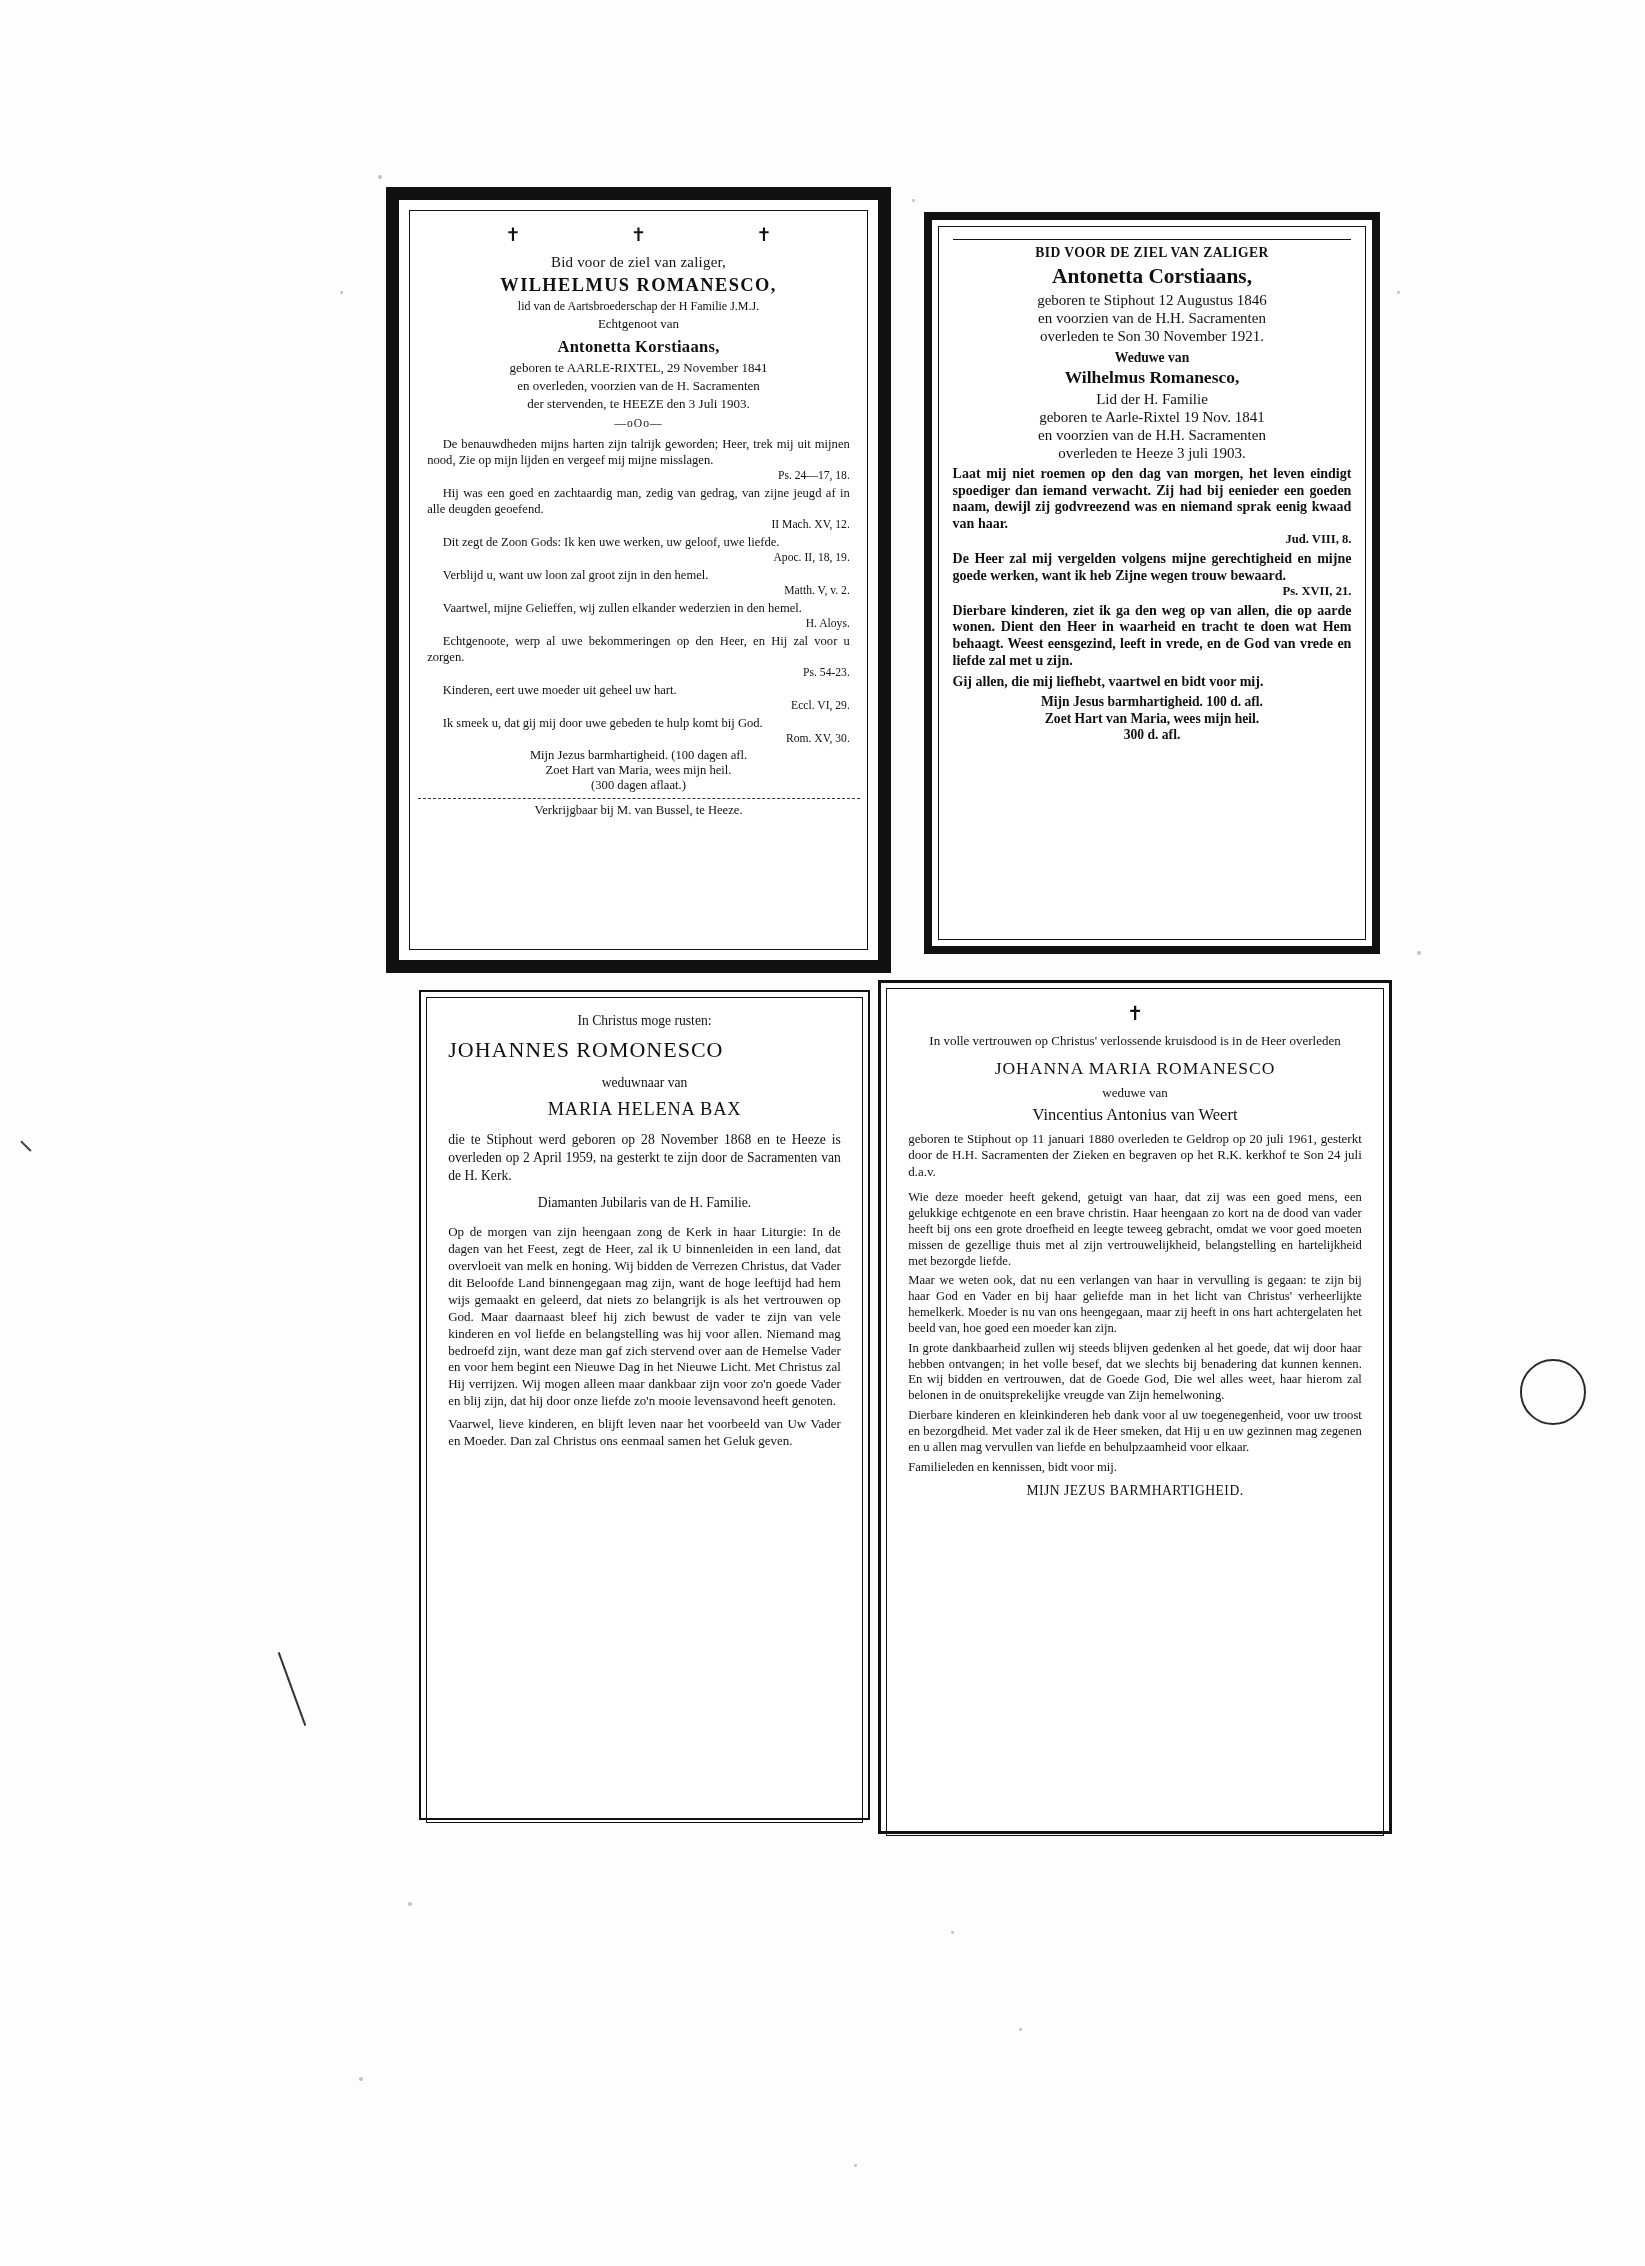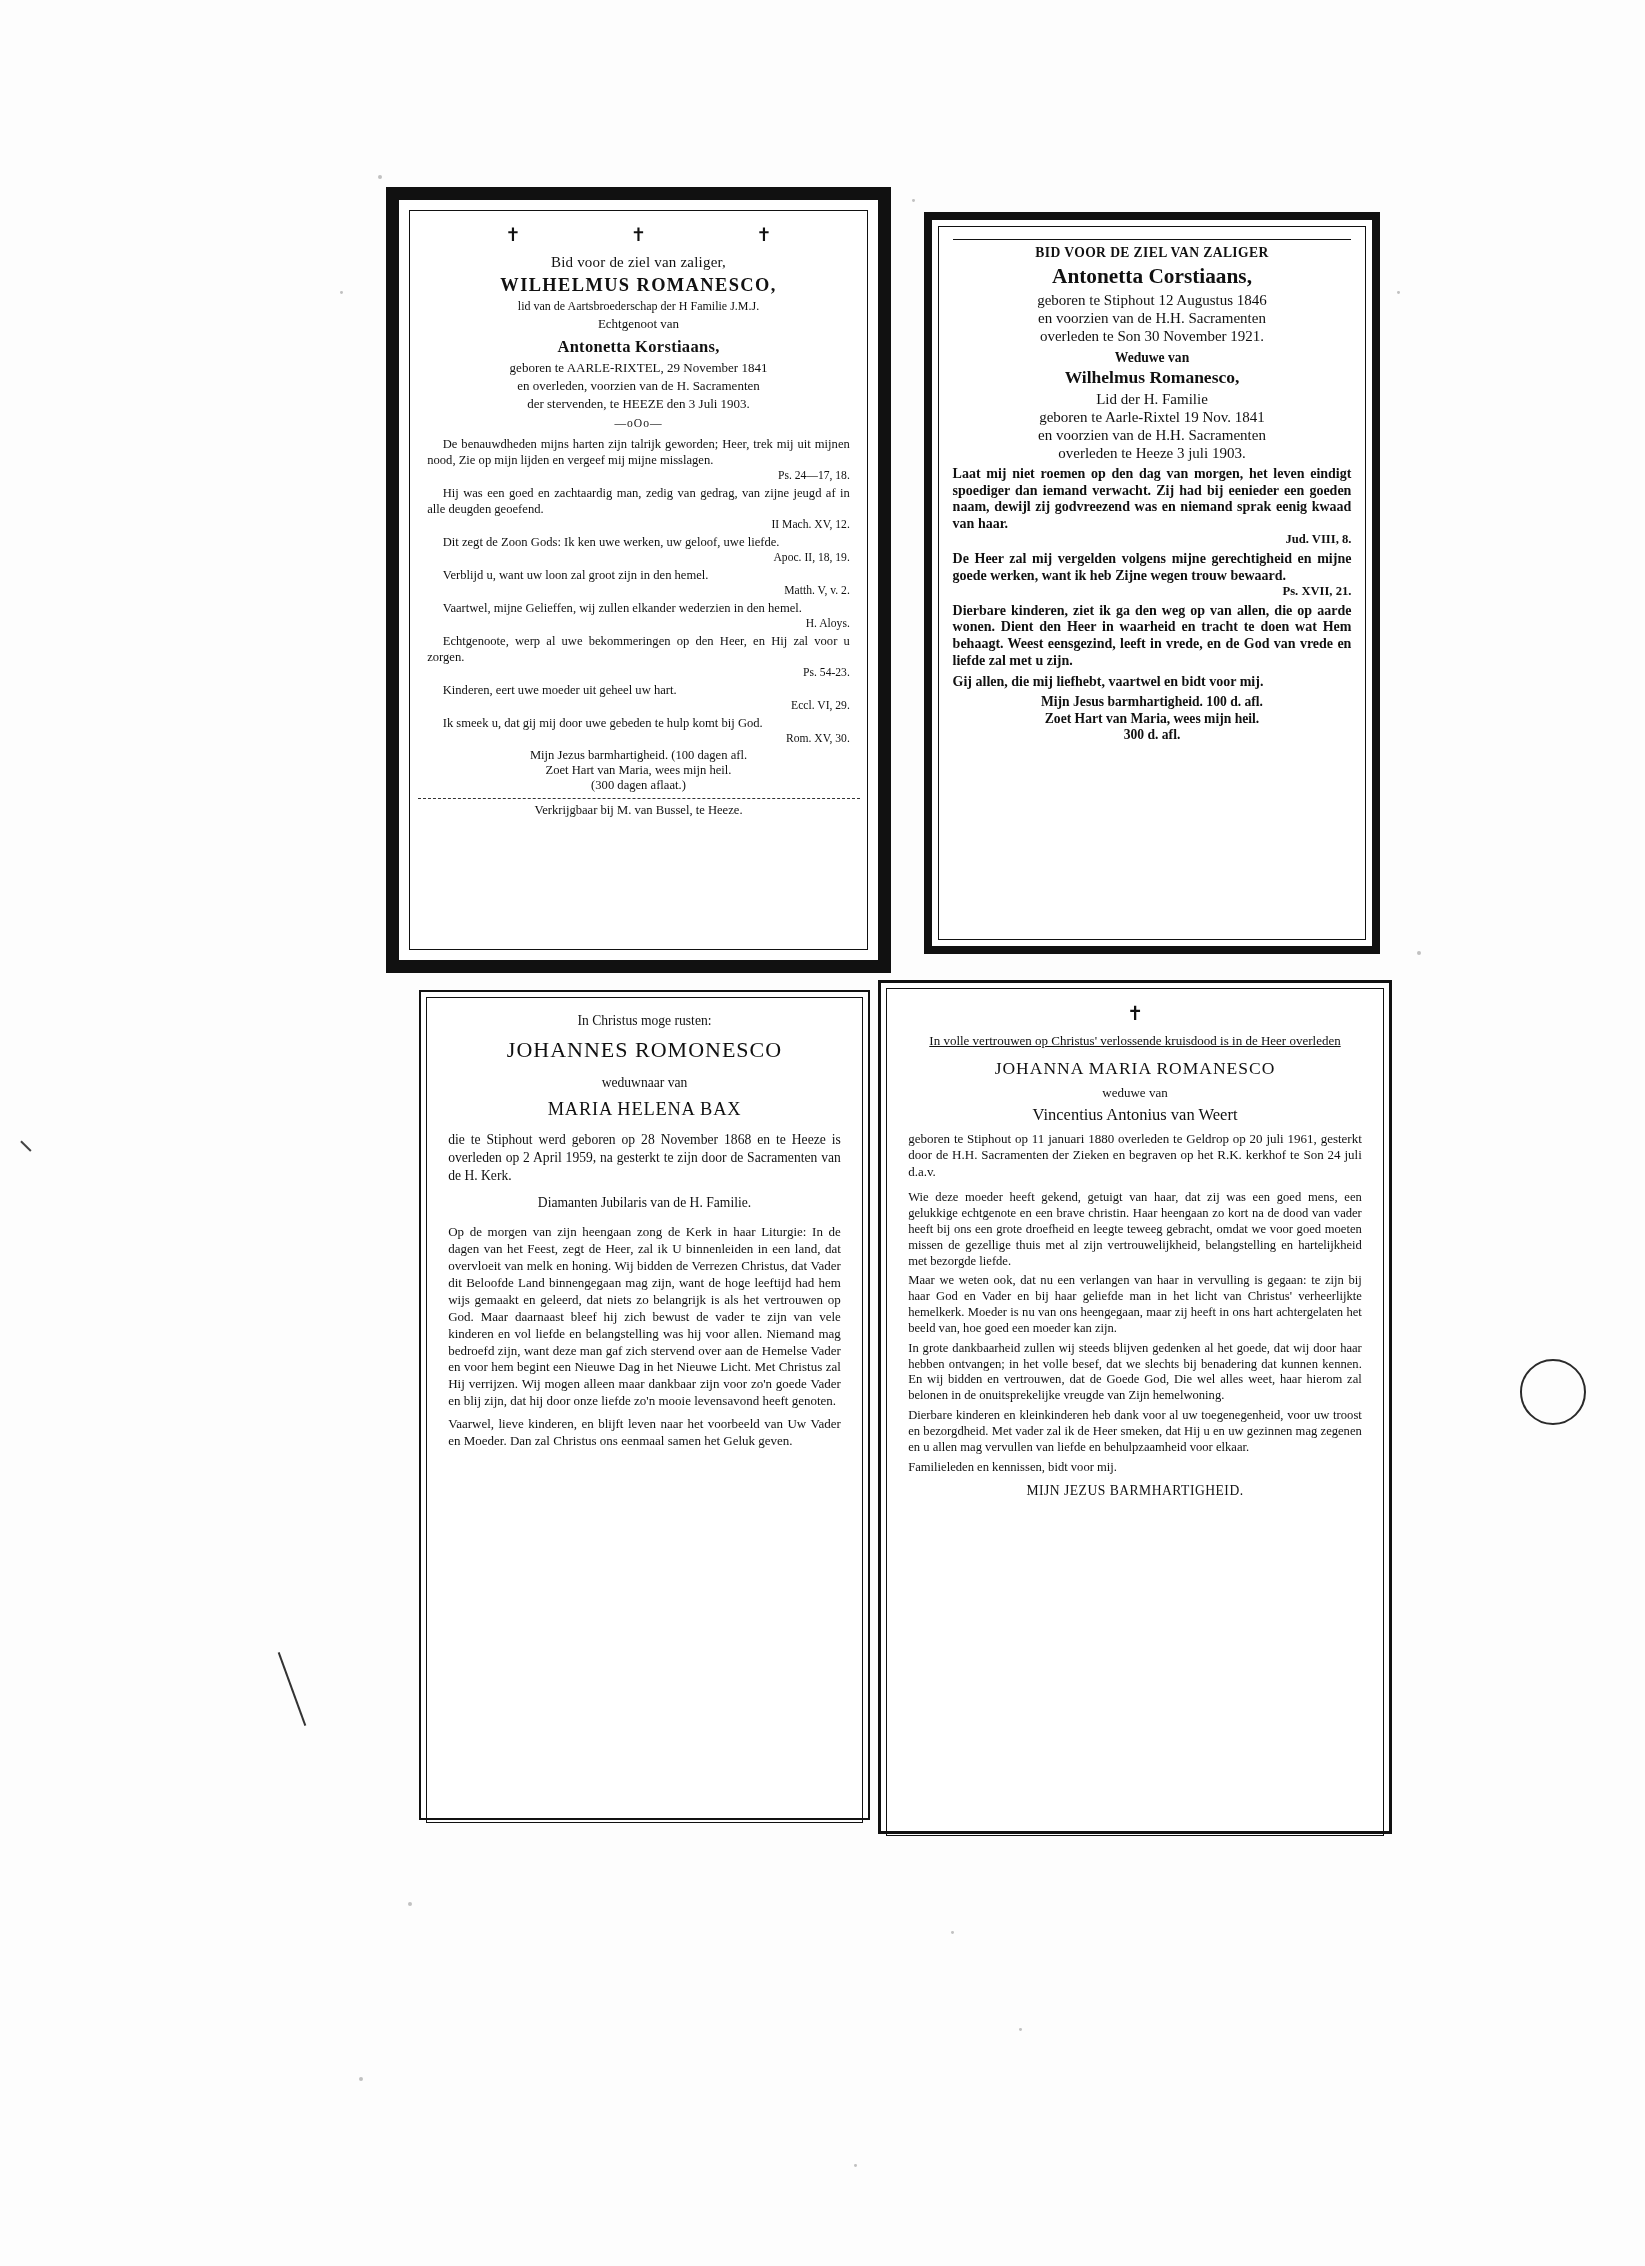--- a/index.html
+++ b/index.html
@@ -247,21 +247,21 @@
     margin-top: 3.9px;
   }
 
   
   .c3-lead {
     text-align: center;
     font-size: 13.6px;
     margin-bottom: 7.8px;
   }
   .c3-name {
-    text-align: center;
+    text-align: left;
     font-size: 22px;
     letter-spacing: 1px;
     margin: 5.8px 0 11.6px 0;
   }
   .c3-rel {
     text-align: center;
     font-size: 13.6px;
     margin: 5.8px 0;
   }
   .c3-name2 {
@@ -287,21 +287,20 @@
     text-align: justify;
     margin: 0 0 5.8px 0;
   }
 
   
   .c4-lead {
     text-align: center;
     font-size: 13px;
     line-height: 1.3;
     margin: 5.8px 0 7.8px 0;
-    text-decoration: underline;
   }
   .c4-name {
     text-align: center;
     font-size: 17.5px;
     letter-spacing: 1px;
     margin: 5.8px 0 5.8px 0;
   }
   .c4-rel {
     text-align: center;
     font-size: 13px;

